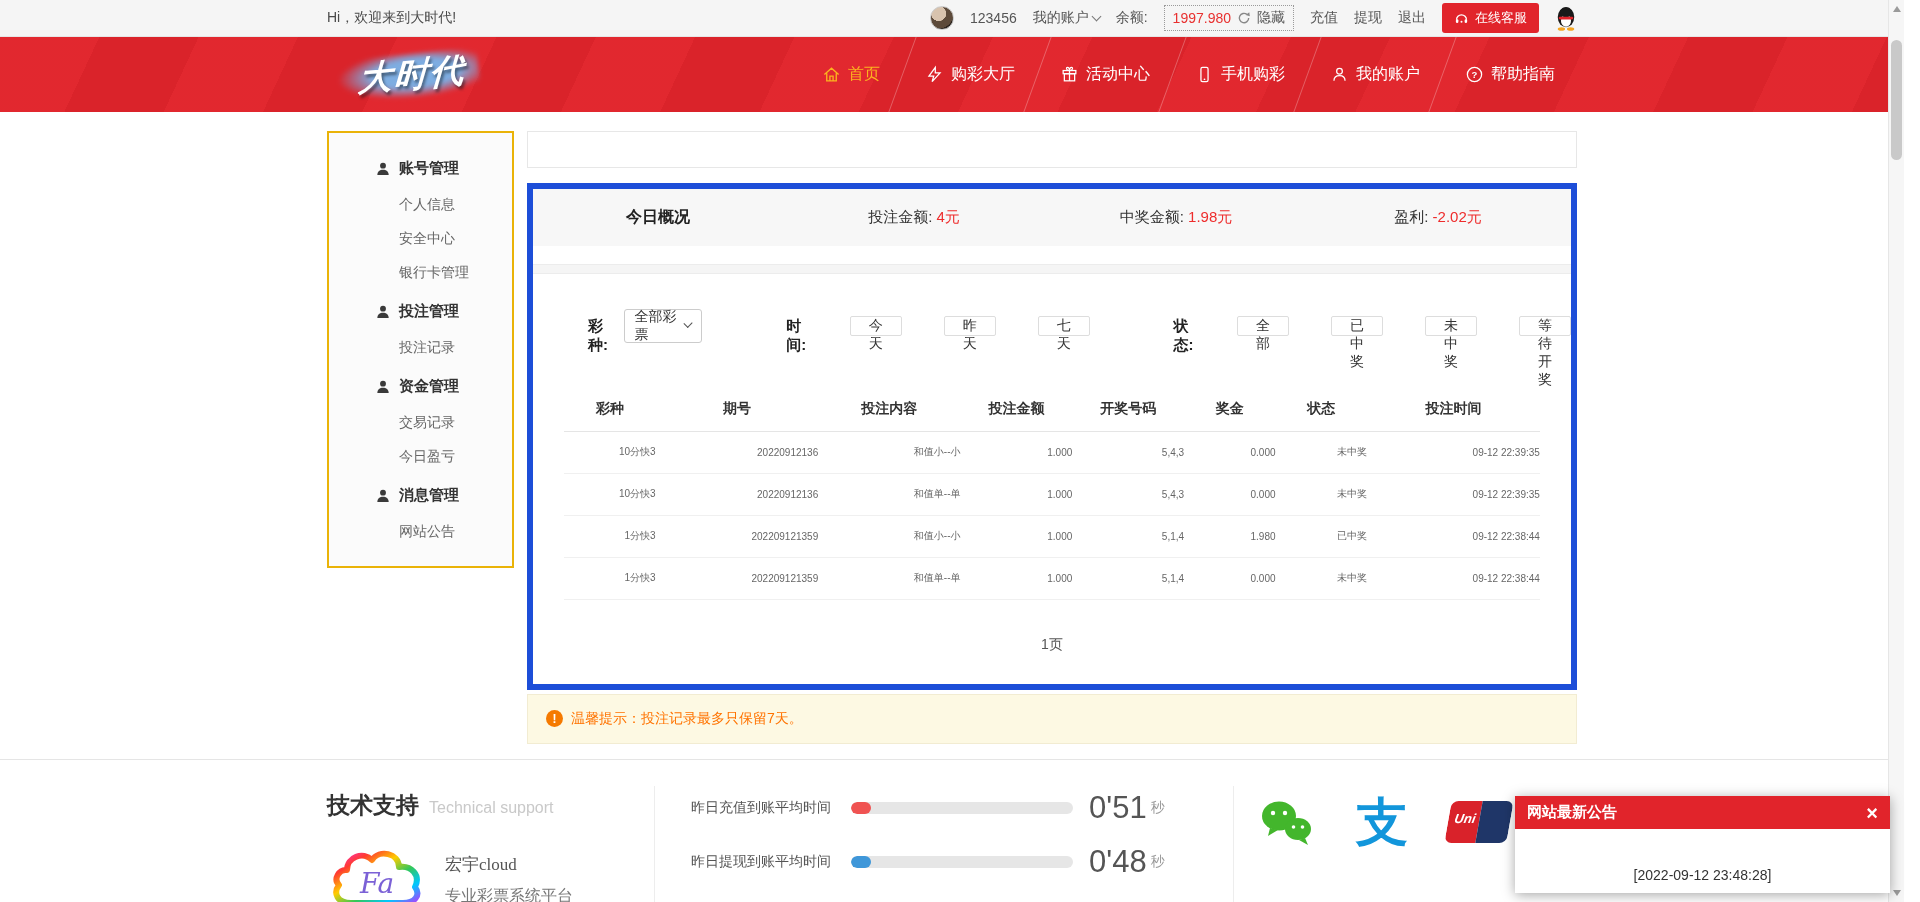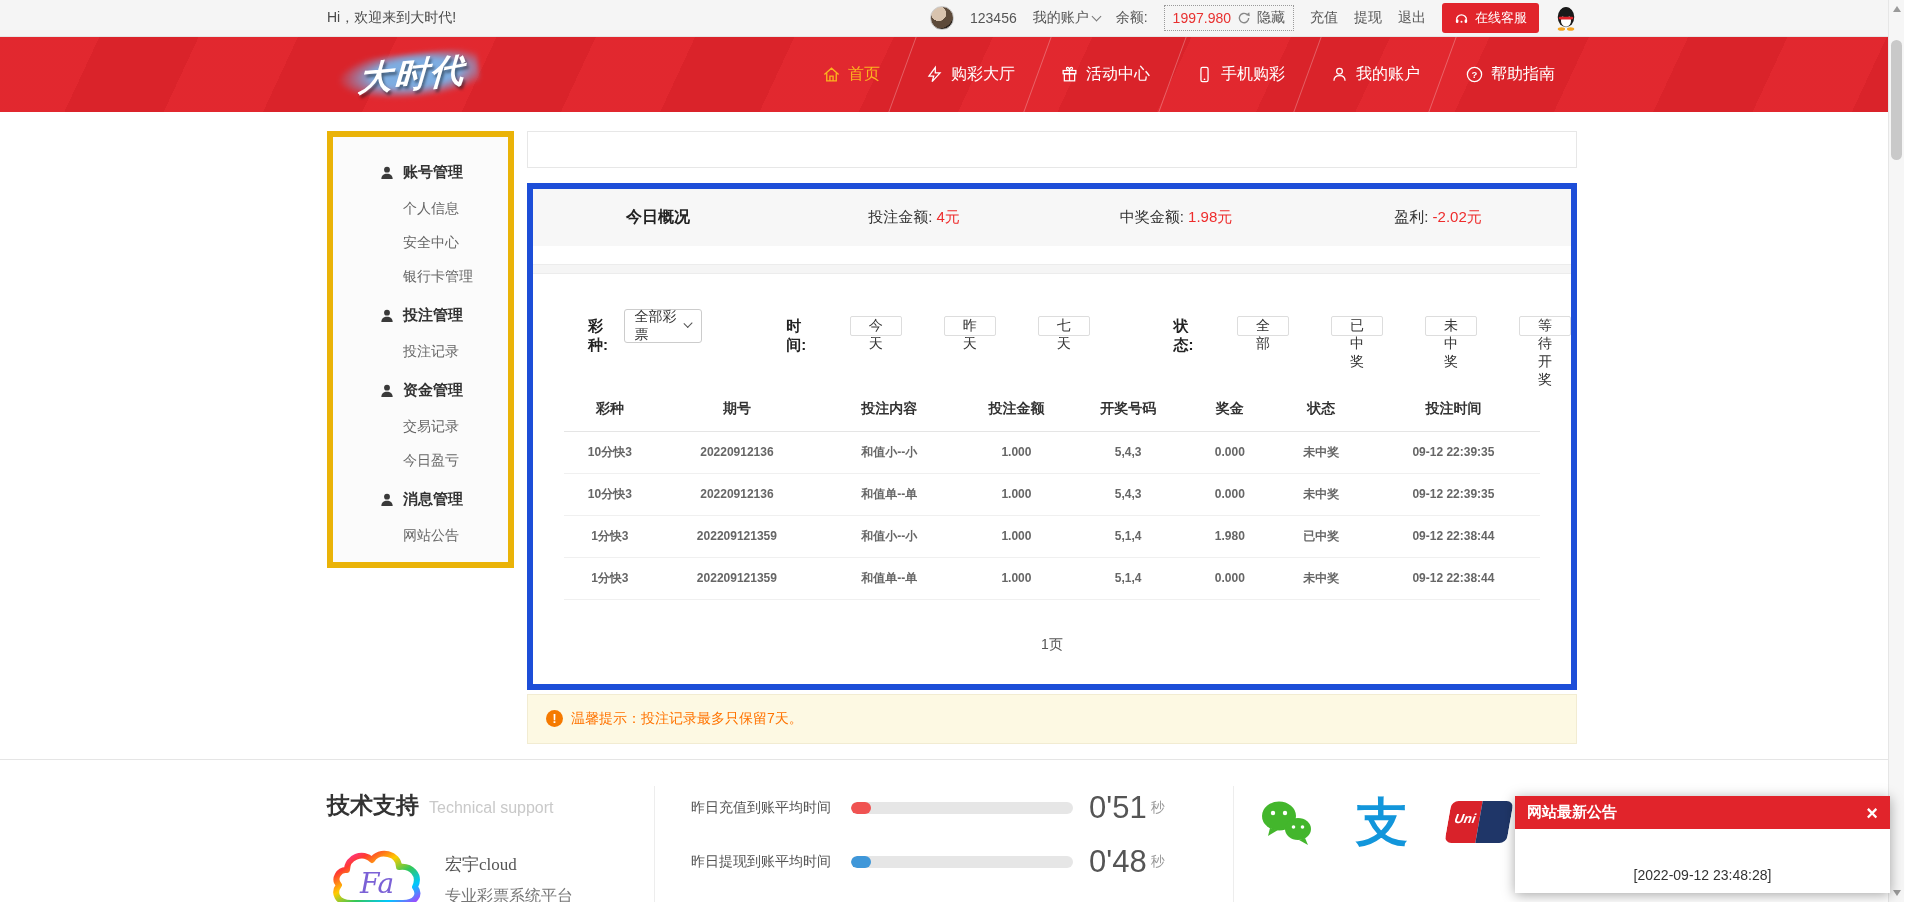--- a/index.html
+++ b/index.html
@@ -39,21 +39,21 @@
   .nav-item { display:flex; align-items:center; gap:7px; color:#fff; font-size:16px;
     padding:0 22px; height:68px; cursor:pointer; }
   .nav-item.active { color:#fbb31f; }
   .nav-sep { width:1px; height:75px; background:rgba(255,255,255,0.28); transform:skewX(-20deg); }
   .nav-icon { width:19px; height:19px; }
 
   
   .page { width:1250px; margin:19px auto 0; display:flex; gap:13px; }
 
   
-  .sidebar { width:187px; height:437px; background:#fbfbfb; border:6px solid #eab308; padding:14px 0; }
+  .sidebar { width:187px; height:437px; background:#fbfbfb; border:2px solid #eab308; padding:14px 0; }
   .side-section-title { display:flex; align-items:center; gap:8px; font-size:15px; font-weight:bold;
     color:#333; padding:12px 0 10px 46px; cursor:pointer; }
   .side-user-svg { width:16px; height:16px; }
   .side-item { font-size:14px; color:#666; padding:8px 0 8px 70px; cursor:pointer; }
 
   
   .main { width:1050px; }
   .empty-box { height:37px; border:1px solid #e7e7e7; background:#fff; }
   .panel { margin-top:15px; border:6px solid #1d4ed8; background:#fff; }
   .summary { height:57px; background:#f7f7f7; display:flex; align-items:center; }
@@ -67,21 +67,21 @@
   .select { width:100px; height:34px; border:1px solid #ccc; border-radius:3px; background:#fff;
     display:flex; align-items:center; justify-content:space-between; padding:0 10px; font-size:14px; color:#333; cursor:pointer; }
   .select .caret-down { border-color:#555; }
   .f-group { display:flex; gap:14px; }
   .f-btn { min-width:52px; height:20px; border:1px solid #ddd; background:#fff; border-radius:2px;
     font-size:14px; color:#333; padding:0 12px; cursor:pointer; font-family:inherit;margin-left:28px; }
   .gap1 { width:115px; } .gap2 { width:115px; }
 
   table.bets { width:94%; margin:14px auto 0; border-collapse:collapse; table-layout:fixed; }
   table.bets th { font-size:14px; color:#333; font-weight:bold; height:44px; border-bottom:1px solid #e5e5e5; text-align:center; }
-  table.bets td { font-size:12px; color:#666; height:42px; border-bottom:1px solid #f0f0f0; text-align:center;font-weight:bold; }
+  table.bets td { font-size:10px; color:#666; height:42px; border-bottom:1px solid #f0f0f0; text-align:right; }
   td.status-lose { color:#1fa03d; }
   td.status-win { color:#e43b3b; }
   .w1{width:9%}.w2{width:16%}.w3{width:14%}.w4{width:11%}.w5{width:11%}.w6{width:9%}.w7{width:9%}.w8{width:17%}
   .pagination { text-align:center; font-size:14px; color:#555; padding:36px 0 30px; }
 
   .notice { margin-top:4px; background:#fdf9e3; border:1px solid #f2ecd2; padding:15px 18px;
     display:flex; align-items:center; gap:8px; }
   .warn-icon { width:17px; height:17px; border-radius:50%; background:#f57a00; color:#fff;
     font-size:12px; font-weight:bold; display:flex; align-items:center; justify-content:center; flex:0 0 auto; }
   .notice-text { font-size:14px; color:#ff7300; }

